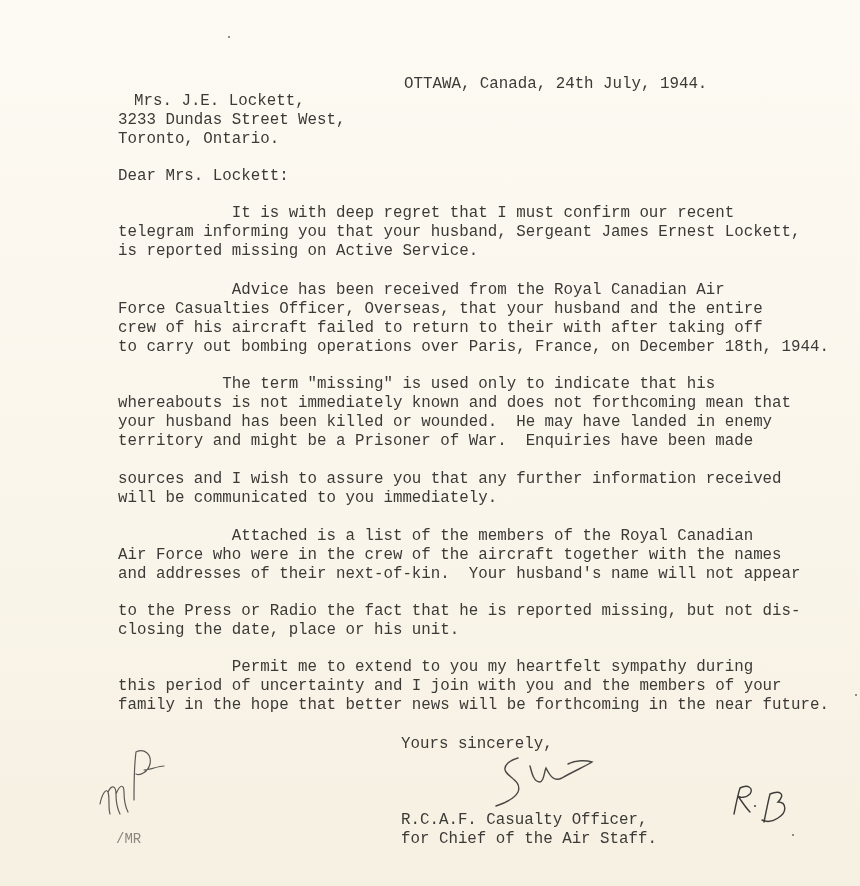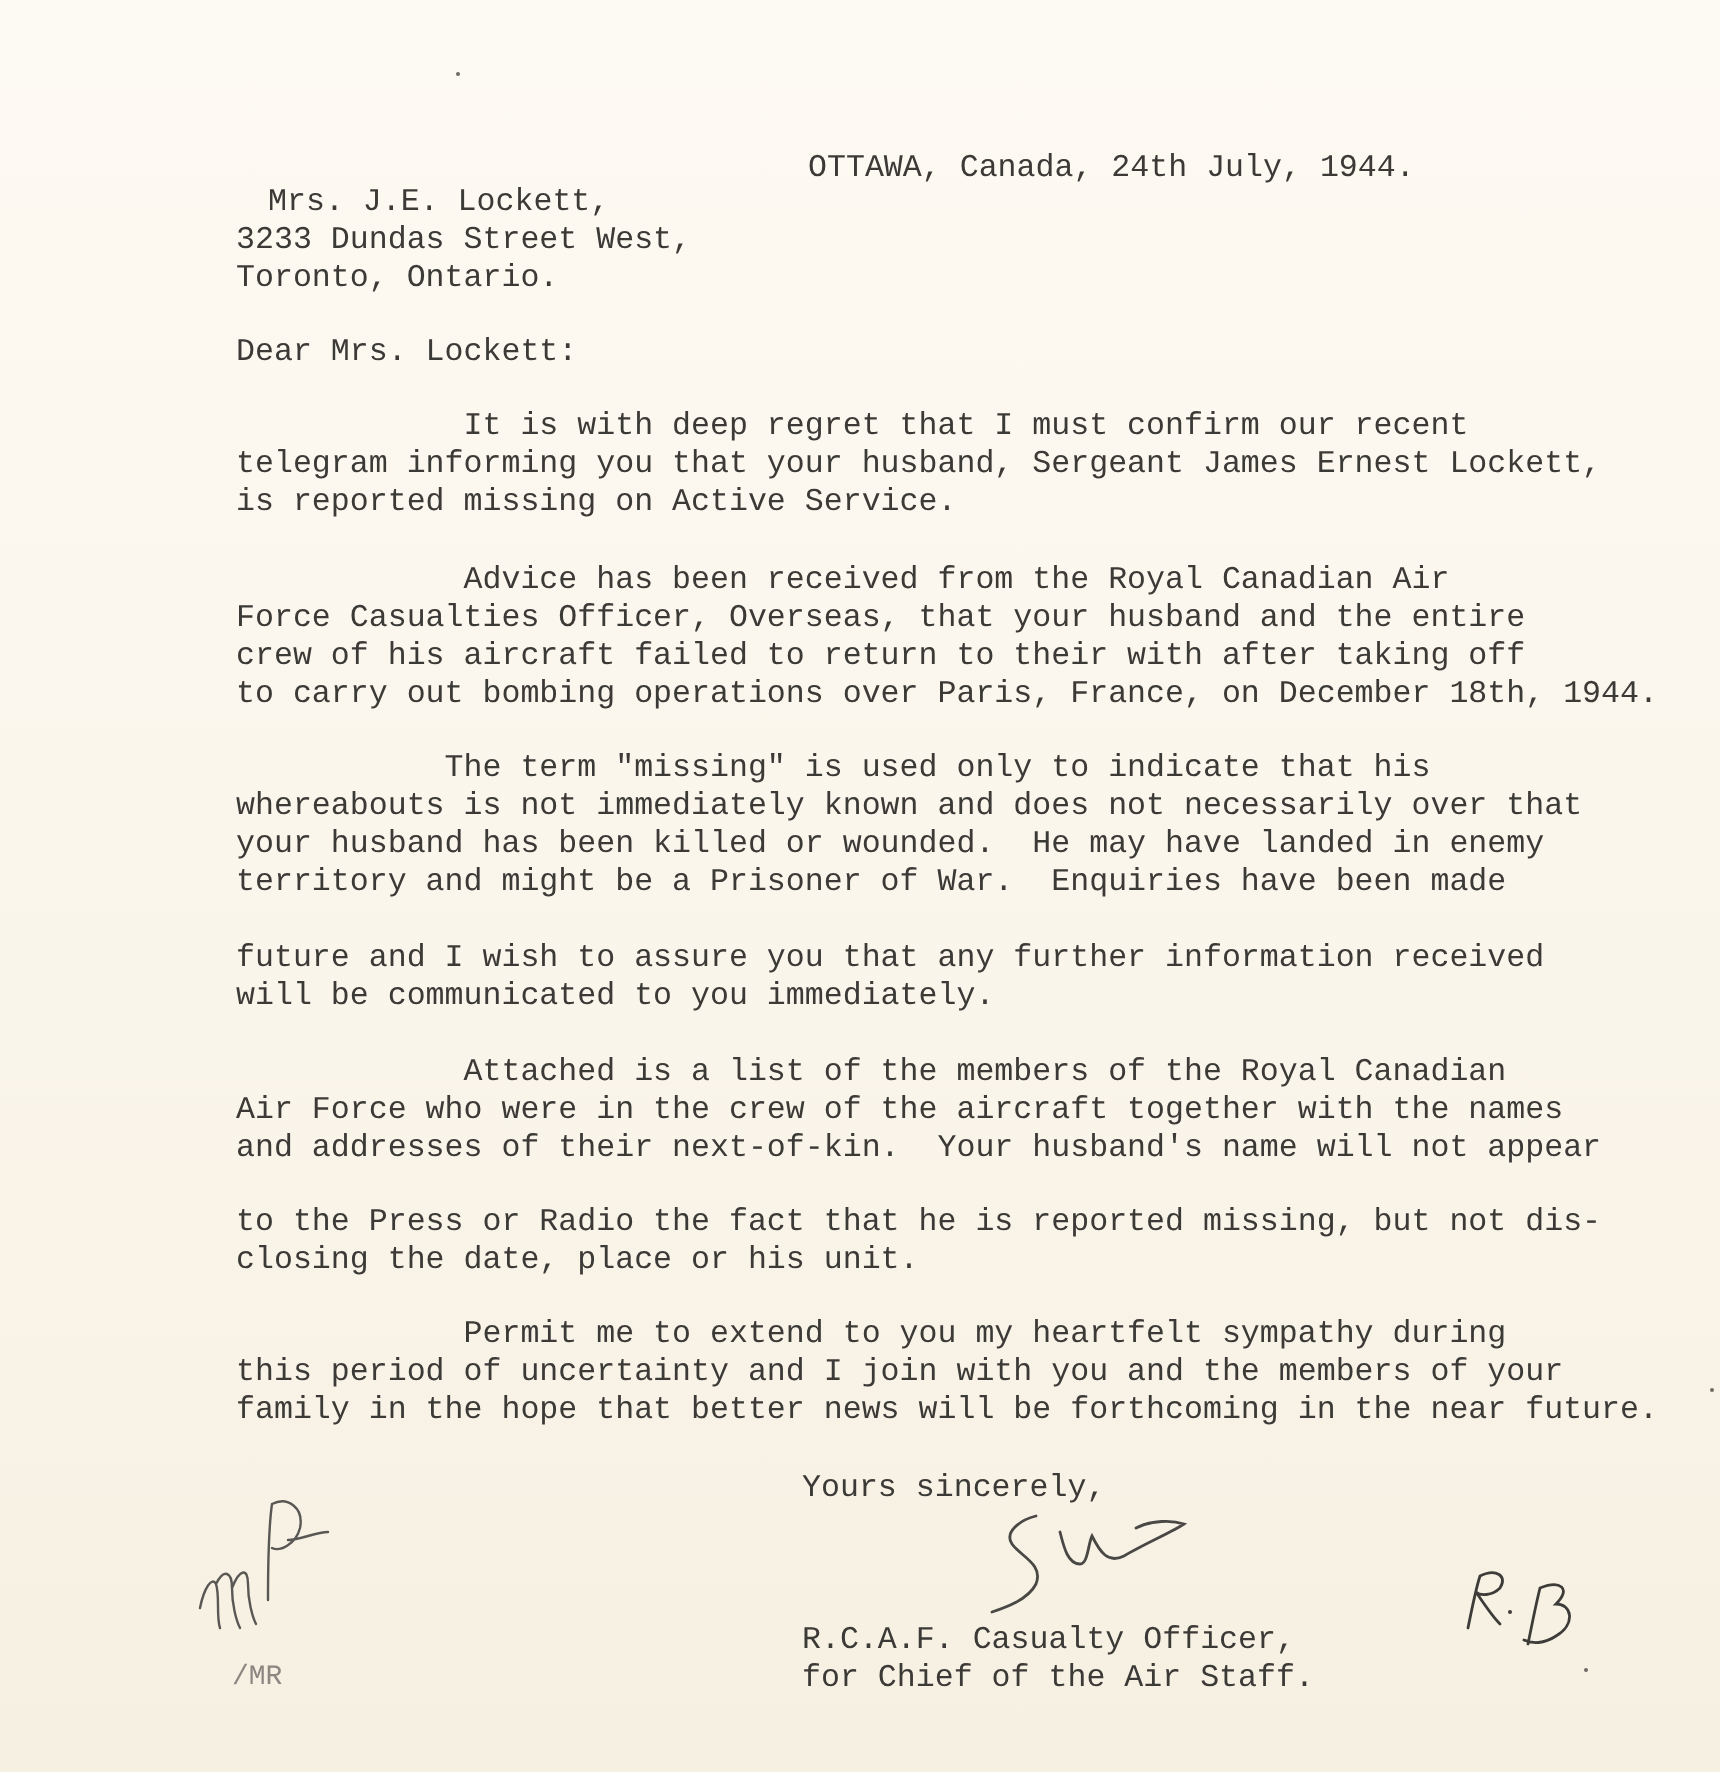--- a/index.html
+++ b/index.html
@@ -48,24 +48,24 @@
   <div class="line" style="left:118px; top:204px;">            It is with deep regret that I must confirm our recent</div>
   <div class="line" style="left:118px; top:242px;">is reported missing on Active Service.</div>
   <div class="line" style="left:118px; top:223px;">telegram informing you that your husband, Sergeant James Ernest Lockett,</div>
 
   <div class="line" style="left:118px; top:281px;">            Advice has been received from the Royal Canadian Air</div>
   <div class="line" style="left:118px; top:300px;">Force Casualties Officer, Overseas, that your husband and the entire</div>
   <div class="line" style="left:118px; top:319px;">crew of his aircraft failed to return to their with after taking off</div>
   <div class="line" style="left:118px; top:338px;">to carry out bombing operations over Paris, France, on December 18th, 1944.</div>
 
   <div class="line" style="left:118px; top:375px;">           The term "missing" is used only to indicate that his</div>
-  <div class="line" style="left:118px; top:394px;">whereabouts is not immediately known and does not necessarily over that</div>
+  <div class="line" style="left:118px; top:394px;">whereabouts is not immediately known and does not forthcoming mean that</div>
   <div class="line" style="left:118px; top:413px;">your husband has been killed or wounded.  He may have landed in enemy</div>
   <div class="line" style="left:118px; top:432px;">territory and might be a Prisoner of War.  Enquiries have been made</div>
-  <div class="line" style="left:118px; top:470px;">future and I wish to assure you that any further information received</div>
+  <div class="line" style="left:118px; top:470px;">sources and I wish to assure you that any further information received</div>
   <div class="line" style="left:118px; top:489px;">will be communicated to you immediately.</div>
 
   <div class="line" style="left:118px; top:527px;">            Attached is a list of the members of the Royal Canadian</div>
   <div class="line" style="left:118px; top:546px;">Air Force who were in the crew of the aircraft together with the names</div>
   <div class="line" style="left:118px; top:565px;">and addresses of their next-of-kin.  Your husband's name will not appear</div>
   <div class="line" style="left:118px; top:602px;">to the Press or Radio the fact that he is reported missing, but not dis-</div>
   <div class="line" style="left:118px; top:621px;">closing the date, place or his unit.</div>
 
   <div class="line" style="left:118px; top:677px;">this period of uncertainty and I join with you and the members of your</div>
   <div class="line" style="left:118px; top:658px;">            Permit me to extend to you my heartfelt sympathy during</div>

